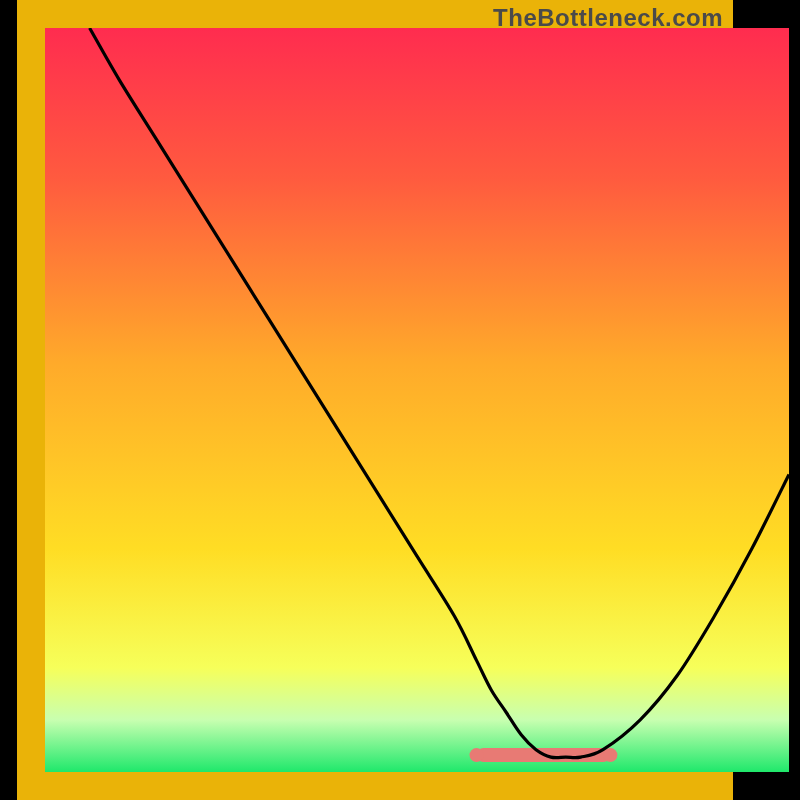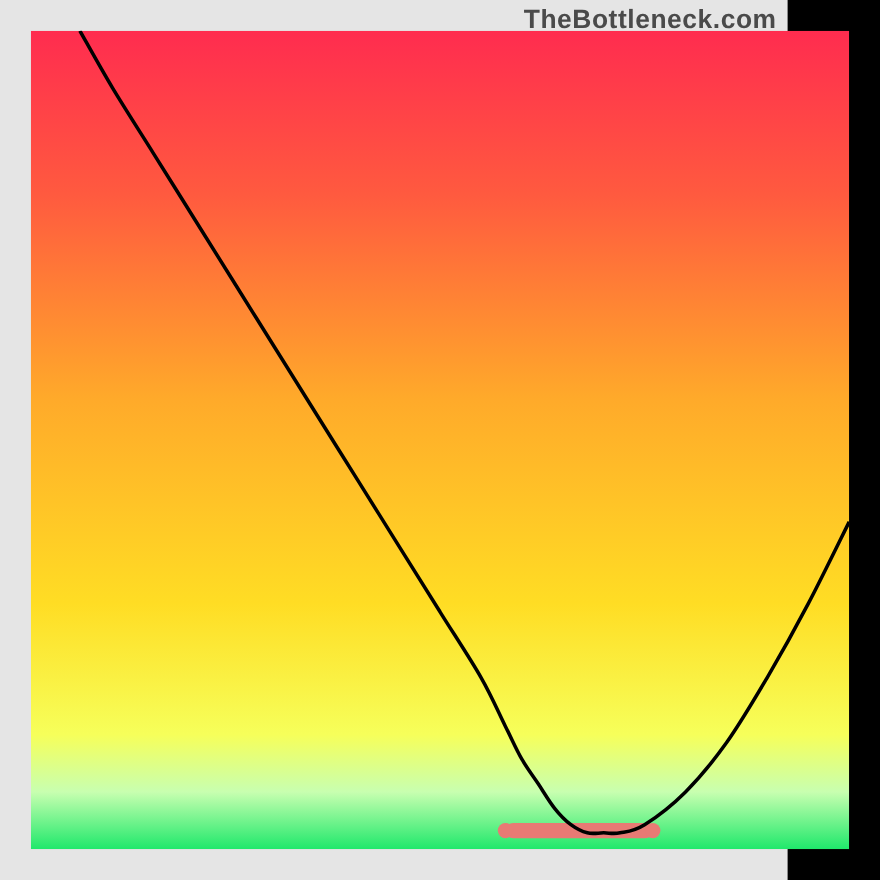--- a/index.html
+++ b/index.html
@@ -7,21 +7,22 @@
     padding: 0;
     width: 800px;
     height: 800px;
     background: #000;
     font-family: Arial, Helvetica, sans-serif;
   }
   .frame {
     position: relative;
     width: 716px;
     height: 800px;
-    background: #e5e5e5;
+    background: #eab308;
+    margin-left: 17px;
   }
   .watermark {
     position: absolute;
     top: 4px;
     right: 10px;
     color: #4a4a4a;
     font-size: 24px;
     font-weight: bold;
     letter-spacing: 0.5px;
   }

